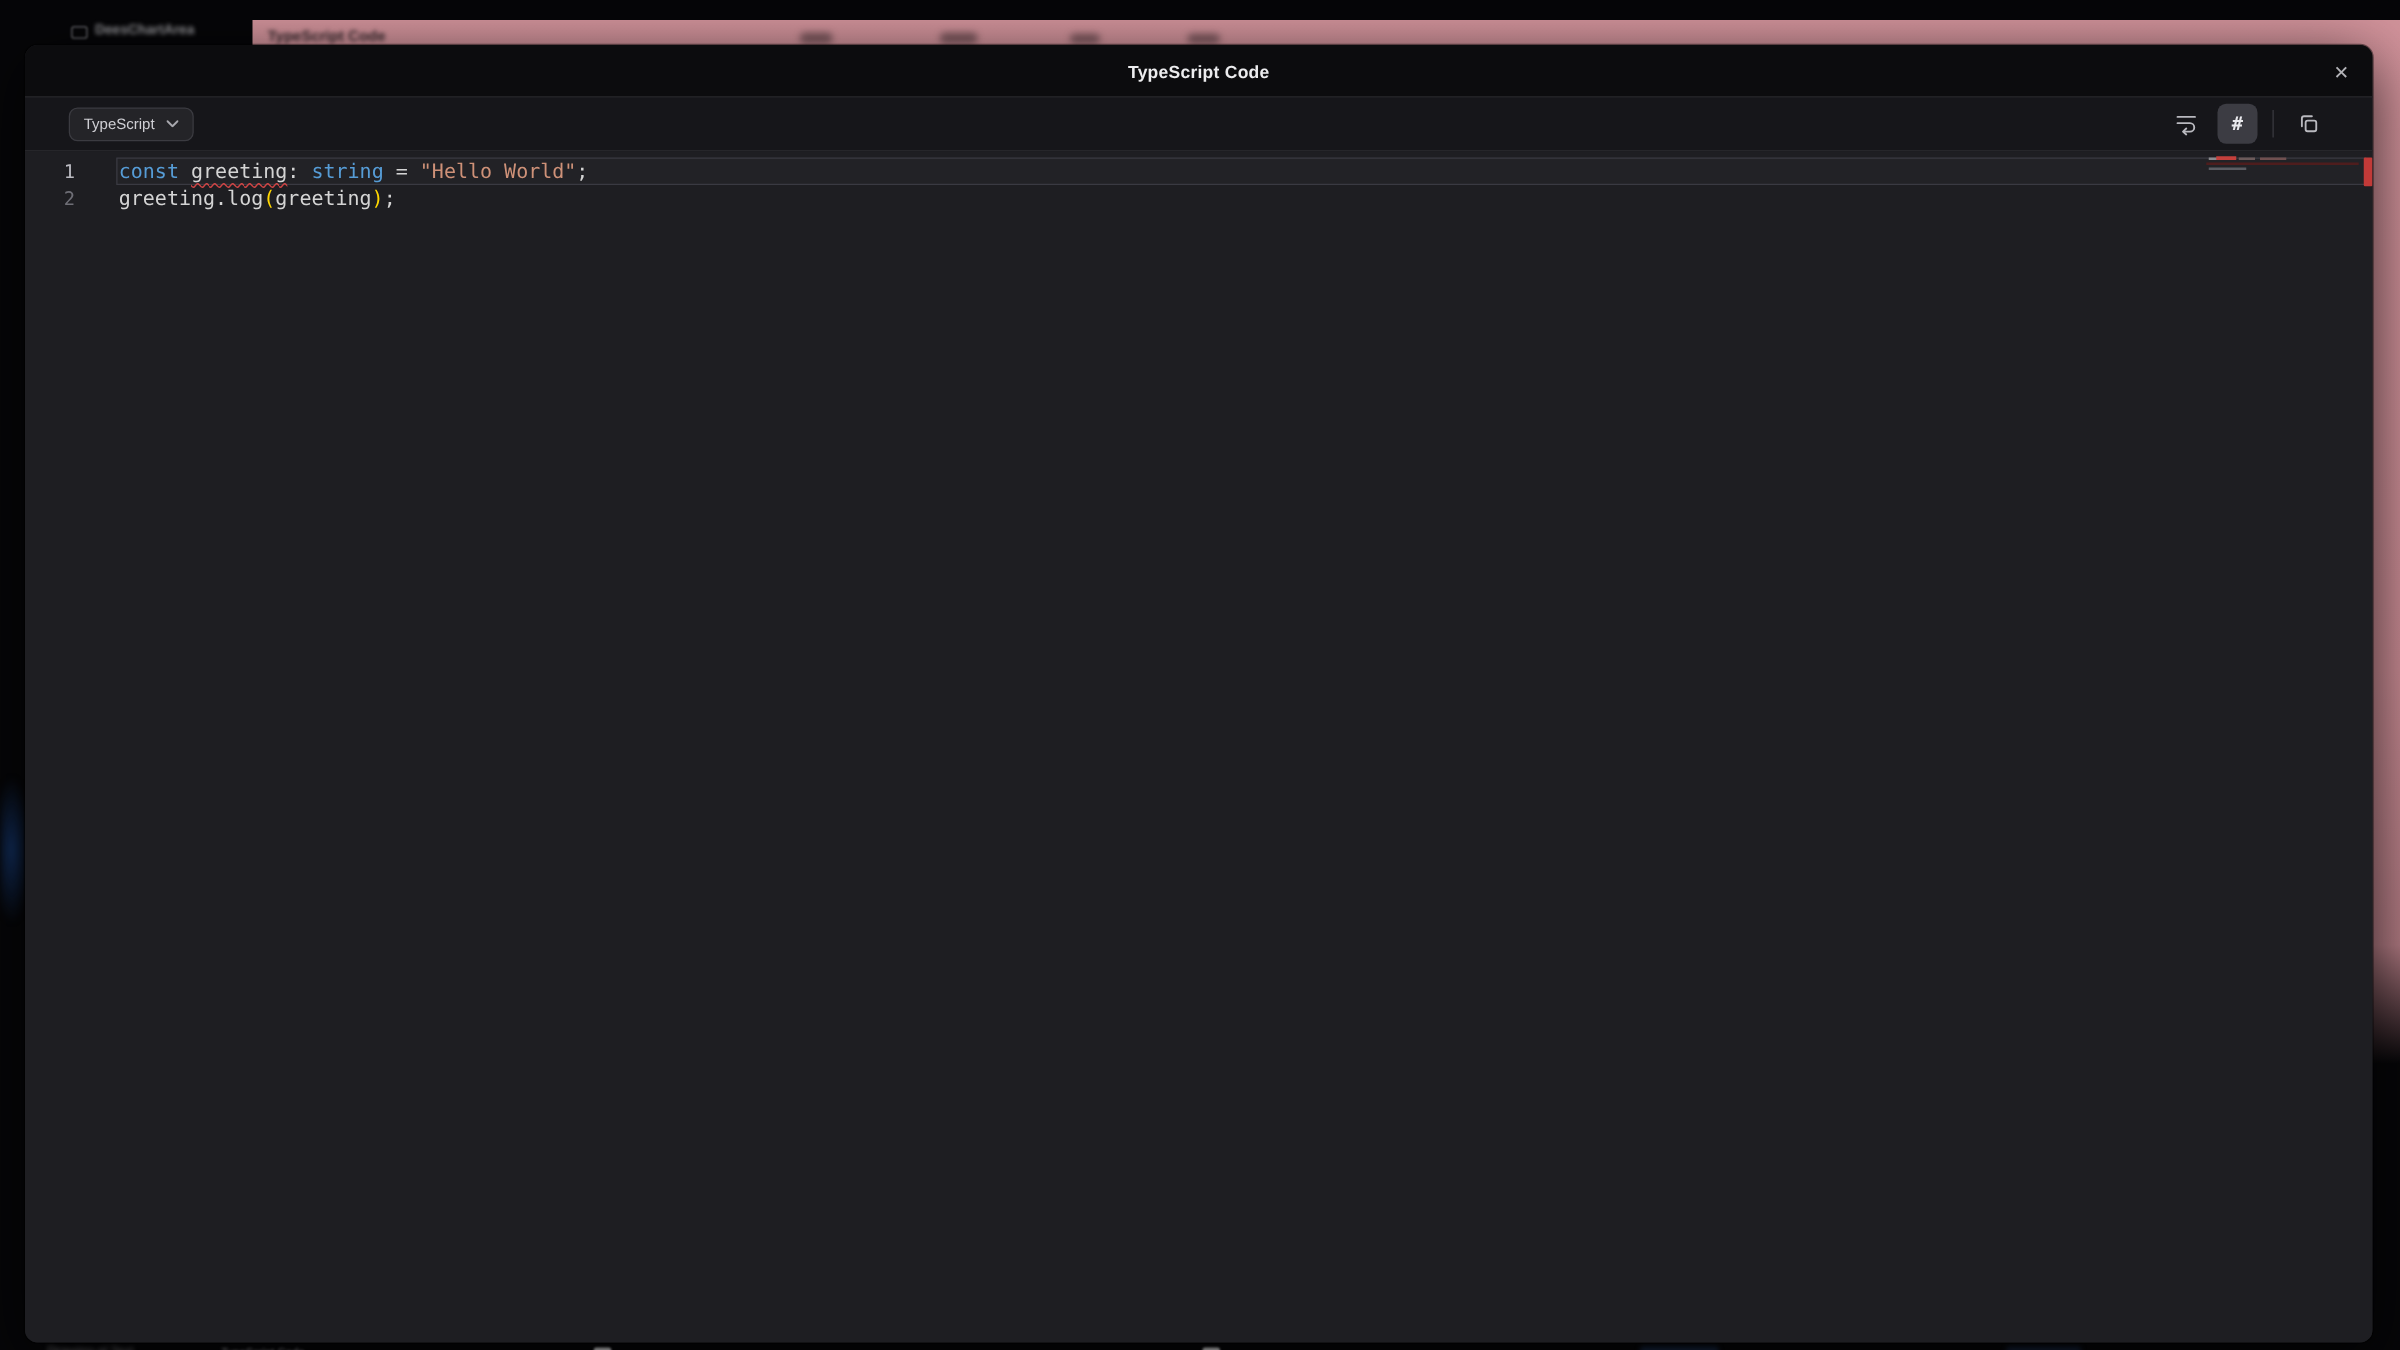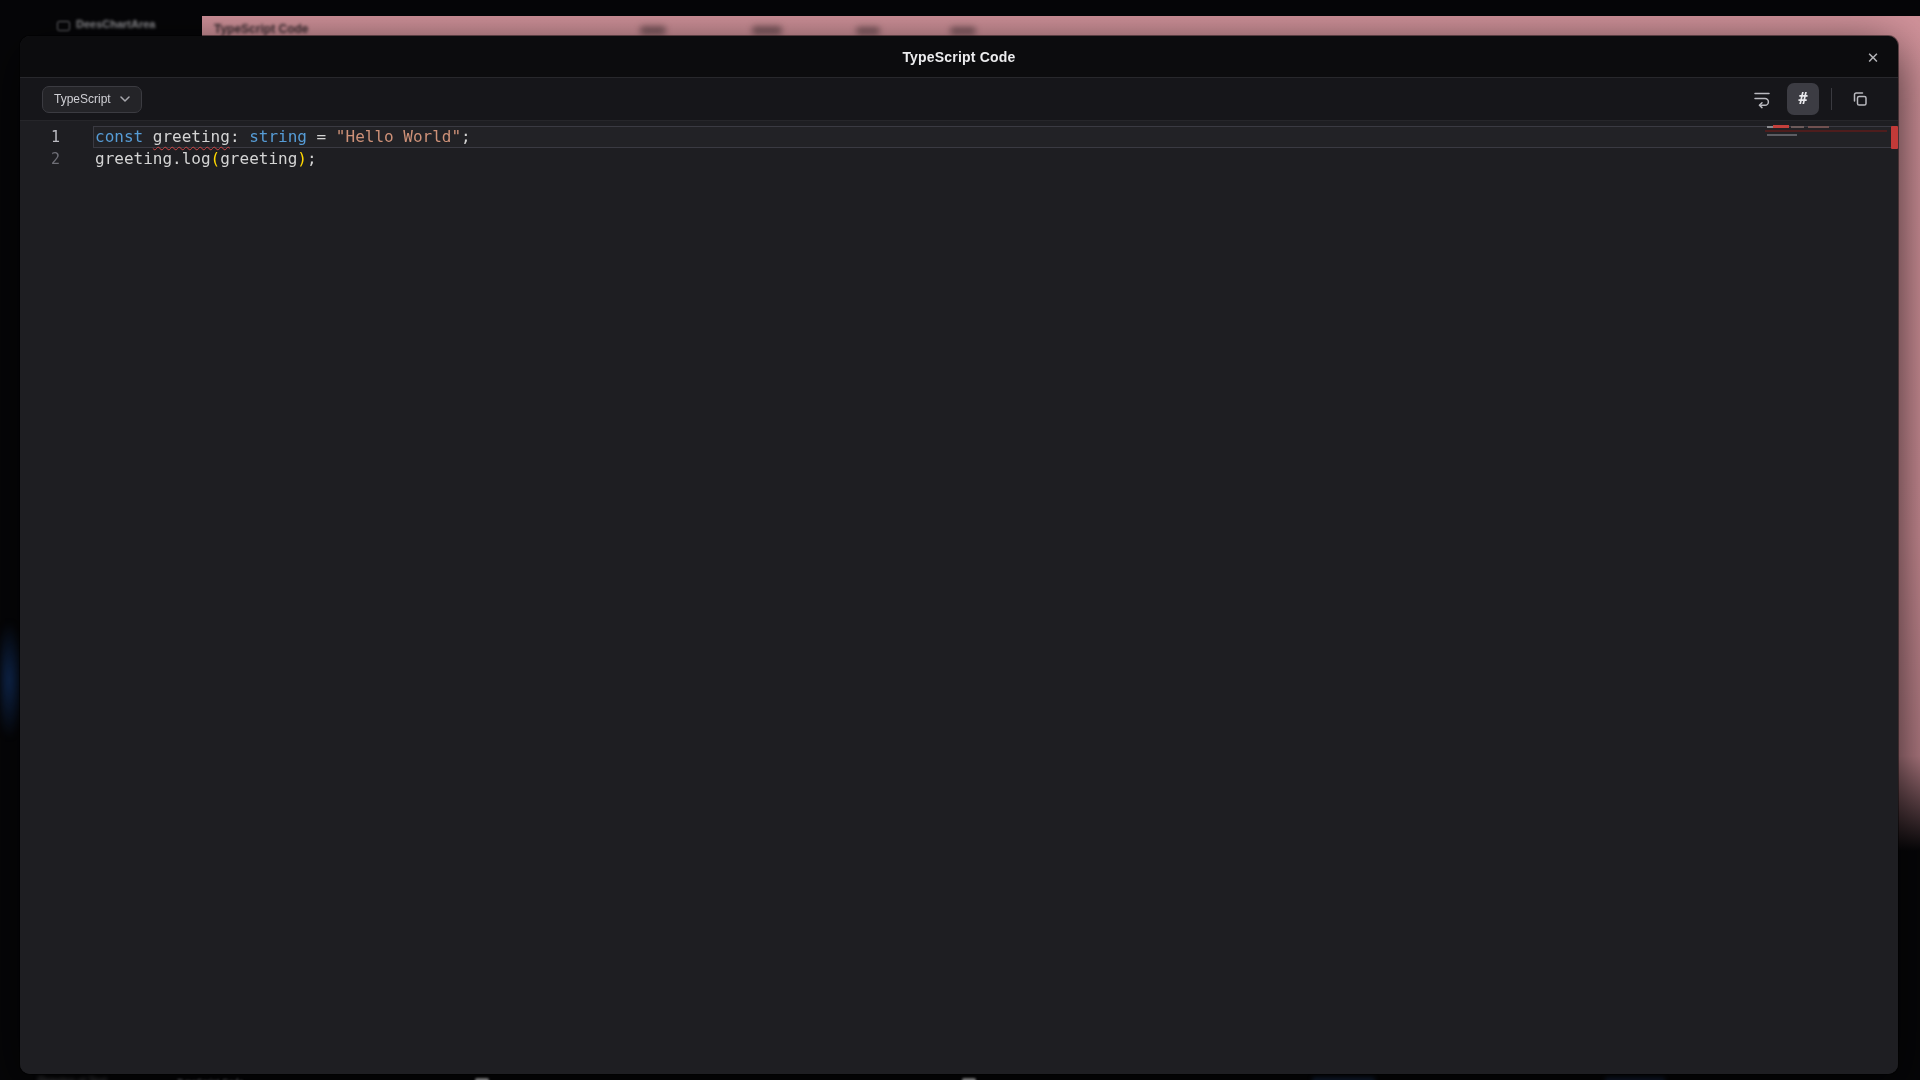--- a/index.html
+++ b/index.html
@@ -24,21 +24,21 @@
   
   .modal{position:absolute;left:20px;top:20px;width:1878px;height:1038px;border-radius:10px;overflow:hidden;
     background:#1e1e22;box-shadow:0 12px 50px rgba(0,0,0,.75),0 0 0 1px rgba(0,0,0,.45)}
   .modal-header{position:relative;height:42px;background:#0c0c0e;border-bottom:1px solid #28282c}
   .modal-title{position:absolute;left:0;right:0;top:0;height:42px;line-height:42px;text-align:center;
     font-size:14px;font-weight:700;color:#ececee;letter-spacing:.2px}
   .close-btn{position:absolute;right:14px;top:11px;width:22px;height:22px;display:flex;align-items:center;justify-content:center;
     color:#b4b4b8;font-size:15px;cursor:pointer;border-radius:5px}
 
   .toolbar{height:43px;background:#16161a;border-bottom:1px solid #26262a;display:flex;align-items:center;
-    justify-content:space-between;padding:0 22px}
+    justify-content:space-between;padding:0 35px}
   .lang-btn{display:inline-flex;align-items:center;gap:9px;height:27px;padding:0 11px;background:#242428;
     border:1px solid #3b3b41;border-radius:7px;color:#cfcfd4;font-size:12px;cursor:pointer}
   .tool-actions{display:flex;align-items:center;gap:9px}
   .icon-btn{width:32px;height:32px;display:flex;align-items:center;justify-content:center;border-radius:7px;
     color:#b9b9bf;cursor:pointer}
   .icon-btn.active{background:#3c3c43}
   .hash-glyph{font-size:15px;font-weight:700;color:#e9e9ed;font-family:"DejaVu Sans Mono",monospace}
   .v-divider{width:1px;height:22px;background:#3a3a40;margin:0 3px}
 
   

